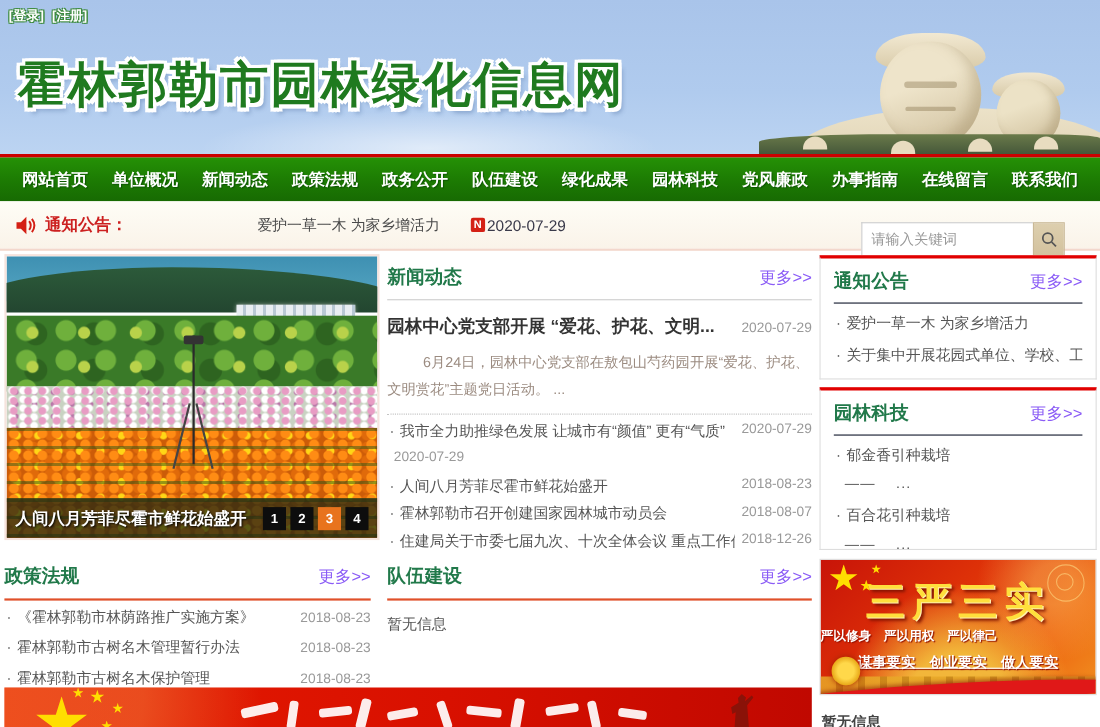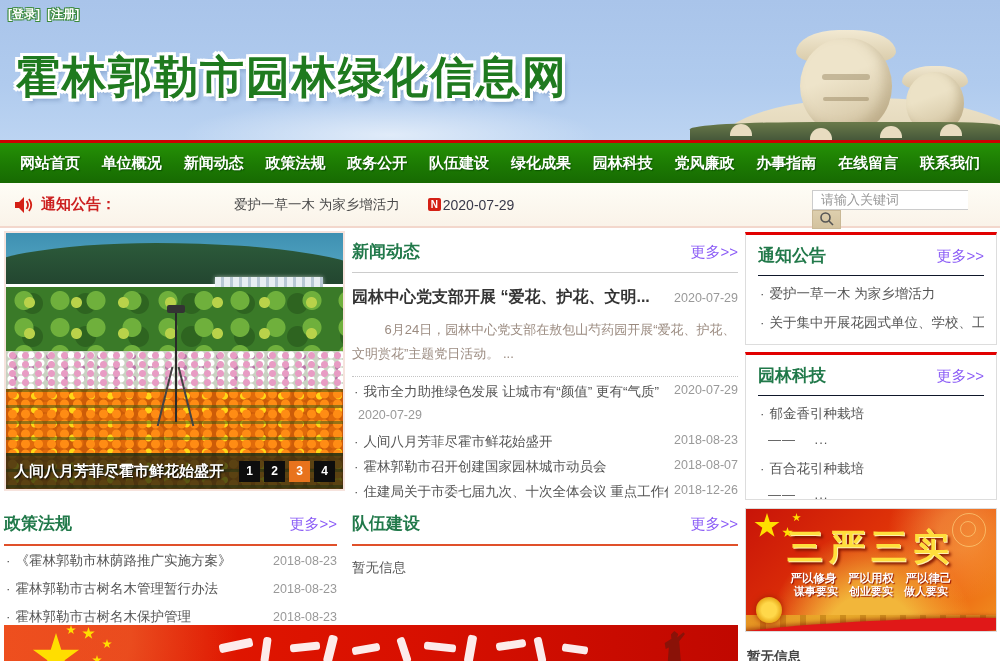--- a/index.html
+++ b/index.html
@@ -43,21 +43,21 @@
 
   
   .notice { position:absolute; left:0; top:183px; width:1000px; height:45px;
       background:linear-gradient(180deg,#fefdf6 0%,#faf3e9 100%); border-bottom:2px solid #f3d7cc;
       display:flex; align-items:center; padding:0 34px 0 14px; }
   .notice .label { color:#cc2020; font-weight:bold; font-size:15px; margin-left:8px; }
   .notice .nlink { color:#4a4a4a; font-size:13.5px; margin-left:118px; text-decoration:none; cursor:pointer; }
   .nbadge { display:inline-block; background:#d42015; color:#fff; font-size:10px; font-weight:bold; width:13px; height:13px;
       line-height:13px; text-align:center; border-radius:2px; margin-left:28px; }
   .ndate { color:#3a3a4a; font-size:14px; margin-left:2px; }
-  .searchbox { position:absolute; right:32px; top:7px; display:flex; height:39px;flex-direction:column; }
+  .searchbox { position:absolute; right:32px; top:19px; display:flex; height:39px; }
   .searchbox input { width:156px; height:31px; border:1px solid #ccc; border-right:none; padding:0 8px; font-size:13px; color:#555;
       background:#fff; outline:none; }
   .searchbox input::placeholder { color:#999; }
   .searchbox button { width:29px; height:31px; border:1px solid #c9b896; background:linear-gradient(180deg,#ddcfae,#d3c29e);
       cursor:pointer; display:flex; align-items:center; justify-content:center; }
 
   
   .slider { position:absolute; left:4px; top:231px; width:341px; height:260px; border:2px solid #f6e3dd; overflow:hidden; }
   .photo { position:absolute; inset:0; }
   .ph-sky { position:absolute; left:0; top:0; width:100%; height:16%;
@@ -139,24 +139,24 @@
   .empty { color:#555; font-size:13.5px; margin-top:13px; }
 
   
   .sanyan { position:absolute; left:745px; top:508px; width:252px; height:124px; overflow:hidden; border:1px solid #ddd;
       background:
         radial-gradient(circle at 85% 18%, rgba(255,220,120,.35) 0 8%, rgba(0,0,0,0) 30%),
         radial-gradient(ellipse at 50% 115%, #f2b63a 0 28%, rgba(0,0,0,0) 60%),
         linear-gradient(135deg,#c81408 0%,#e03408 45%,#ee6410 75%,#f09020 100%); }
   .sy-title { position:absolute; left:0; top:14px; width:100%; text-align:center; font-size:36px; font-weight:bold;
       color:#ffdf3c; letter-spacing:6px; text-shadow:1px 1px 0 #fff0b0, 3px 3px 3px #7a1200; }
-  .sy-l1 { position:absolute; left:0; top:62px; width:100%; text-align:center; color:#fff; font-size:11.5px; font-weight:bold;
+  .sy-l1 { position:absolute; left:0; top:62px; width:100%; text-align:left; color:#fff; font-size:11.5px; font-weight:bold;
       text-shadow:1px 1px 1px #901000; }
-  .sy-l2 { position:absolute; left:0; top:75px; width:100%; text-align:center; color:#fff; font-size:11px; font-weight:bold;
-      text-shadow:1px 1px 1px #901000; }
+  .sy-l2 { position:absolute; left:0; top:84px; width:100%; text-align:center; color:#fff; font-size:13px; font-weight:bold;
+      text-shadow:1px 1px 1px #901000;text-decoration:underline; }
   .star { position:absolute; background:#ffde00;
       clip-path:polygon(50% 0%,61% 35%,98% 35%,68% 57%,79% 91%,50% 70%,21% 91%,32% 57%,2% 35%,39% 35%); }
   .sy-wall { position:absolute; left:0; bottom:0; width:100%; height:16px;
       background:repeating-linear-gradient(90deg,#e8a828 0 14px,#c88818 14px 20px); opacity:.85; }
   .sy-ribbon { position:absolute; left:-10%; bottom:-6px; width:120%; height:16px; background:#e01818; border-radius:50% 50% 0 0;
       transform:rotate(-3deg); box-shadow:0 -2px 4px rgba(120,0,0,.5); }
   .sy-emblem { position:absolute; left:10px; bottom:8px; width:26px; height:26px; border-radius:50%;
       background:radial-gradient(circle,#ffd84a 40%,#e8a818 70%); box-shadow:0 0 6px #a02000; }
   .sy-ring { position:absolute; border:1px solid rgba(255,225,140,.55); border-radius:50%; }
   .side-empty { position:absolute; left:747px; top:648px; color:#444; font-size:13.5px; font-weight:bold; }

